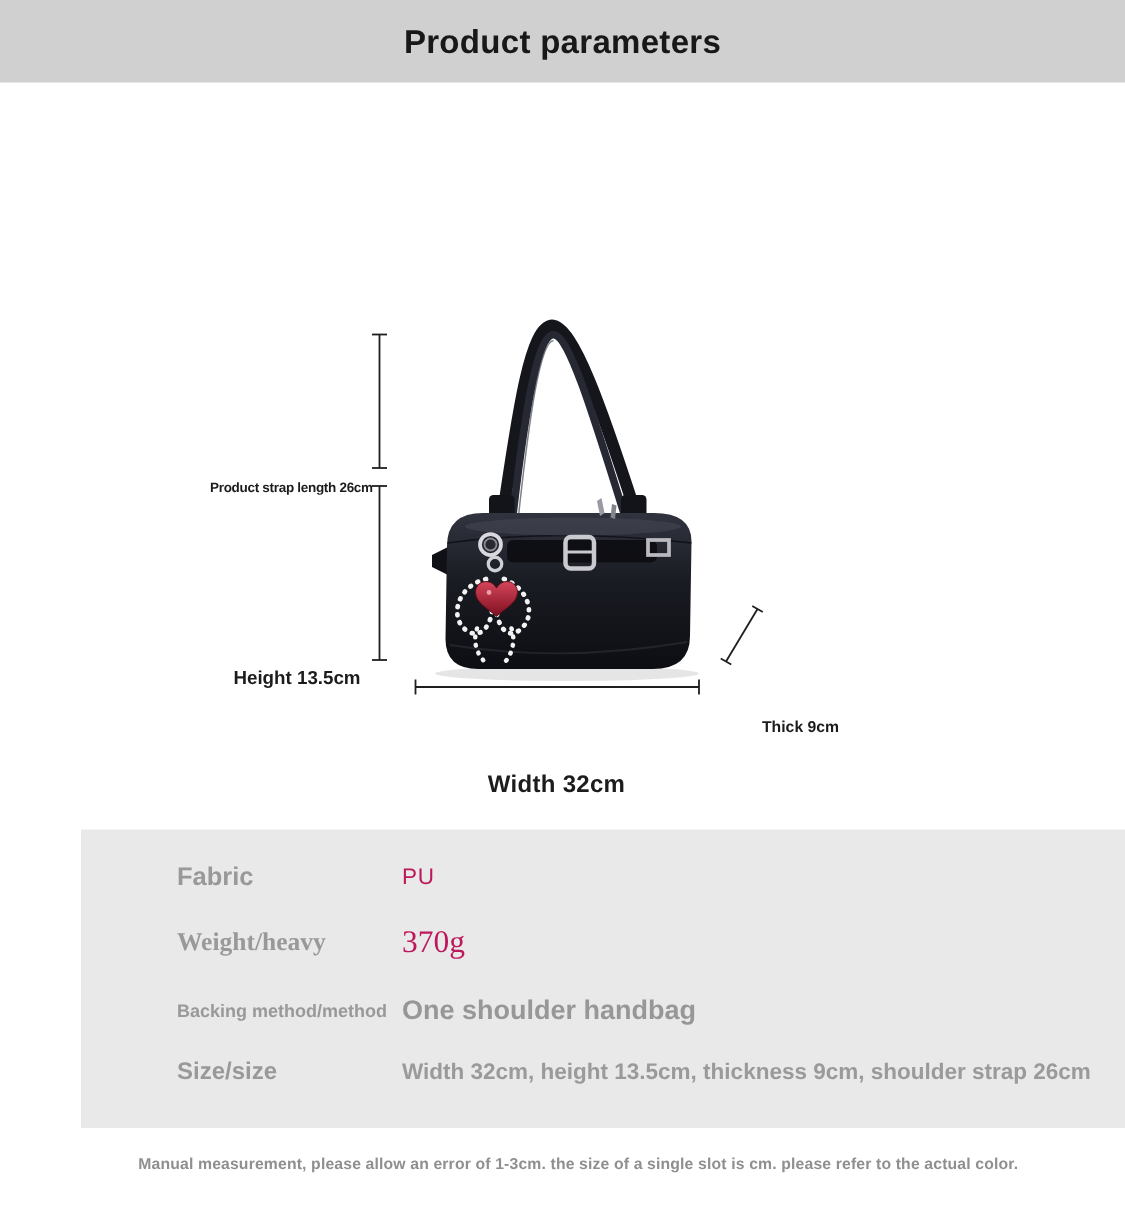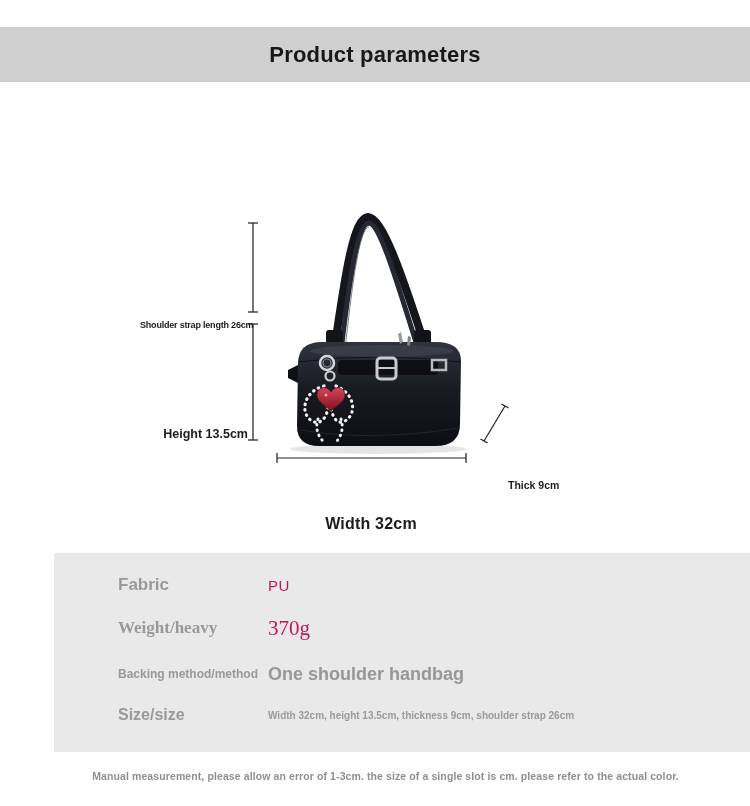--- a/index.html
+++ b/index.html
@@ -2,50 +2,50 @@
 <html><head>
 <meta charset="utf-8">
 <style>
   html,body{margin:0;padding:0;background:#fff;}
   body{width:750px;height:806px;position:relative;overflow:hidden;
        font-family:"Liberation Sans", sans-serif;-webkit-font-smoothing:antialiased;}
   .page{position:absolute;inset:0;background:#ffffff;}
 
   
   .header{position:absolute;left:0;top:0;width:750px;height:55px;background:#d0d0d0;
-          display:flex;align-items:center;justify-content:center;margin-top:27px;}
+          display:flex;align-items:center;justify-content:center;}
   .header .title{font-size:22px;font-weight:bold;color:#181818;letter-spacing:0.2px;}
 
   
   .figure{position:absolute;left:0;top:55px;width:750px;height:470px;}
   .figure svg{position:absolute;left:0;top:0;pointer-events:none;}
 
   .m-label{position:absolute;color:#1c1c1c;font-weight:bold;white-space:nowrap;}
   .lbl-shoulder{left:140px;top:265px;width:108px;text-align:right;font-size:9px;letter-spacing:-0.2px;}
-  .lbl-height{left:148px;top:372px;width:100px;text-align:right;font-size:12.5px;}
+  .lbl-height{left:148px;top:390px;width:100px;text-align:center;font-size:12.5px;}
   .lbl-thick{left:508px;top:424px;font-size:10.5px;}
   .lbl-width{left:271px;top:460px;width:200px;text-align:center;font-size:16px;letter-spacing:0.2px;}
 
   
   .specs{position:absolute;left:54px;top:553px;width:743px;height:199px;background:#e9e9e9;}
   .spec-row{position:absolute;left:0;width:643px;display:flex;align-items:center;}
   .spec-label{position:absolute;left:64px;color:#999999;font-weight:bold;}
   .spec-value{position:absolute;left:214px;color:#be185d;}
   .row-fabric{top:22px;height:20px;}
   .row-fabric .spec-label{font-size:17px;}
   .row-fabric .spec-value{font-size:15px;letter-spacing:0.5px;}
   .row-weight{top:65px;height:20px;font-family:Liberation Serif, serif;}
   .row-weight .spec-label{font-size:17px;}
   .row-weight .spec-value{font-size:21px;}
   .row-backing{top:109px;height:24px;}
   .row-backing .spec-label{font-size:12px;}
   .row-backing .spec-value{font-size:18px;font-weight:bold;color:#979797;text-align:center;}
   .row-size{top:149px;height:26px;}
   .row-size .spec-label{font-size:16px;}
-  .row-size .spec-value{font-size:10px;font-weight:600;color:#9a9a9a;}
+  .row-size .spec-value{font-size:15px;font-weight:600;color:#9a9a9a;}
   .spec-label,.spec-value{top:50%;transform:translateY(-50%);white-space:nowrap;}
 
   
   .footer{position:absolute;left:0;top:766px;width:750px;text-align:center;}
   .footer .disclaimer{font-size:10.5px;font-weight:600;color:#8f8f8f;letter-spacing:0.1px;margin-left:21px;}
 </style>
 </head>
 <body>
 
 <div class="page">
@@ -128,21 +128,21 @@
           <line x1="466" y1="453" x2="466" y2="463"></line>
         </g>
         <g>
           <line x1="505" y1="406" x2="484" y2="441"></line>
           <line x1="501.5" y1="404" x2="508.5" y2="408"></line>
           <line x1="480.5" y1="439" x2="487.5" y2="443"></line>
         </g>
       </g>
     </svg>
 
-    <div class="m-label lbl-shoulder">Shoulder strap length 26cm</div>
+    <div class="m-label lbl-shoulder">Product strap length 26cm</div>
     <div class="m-label lbl-height">Height 13.5cm</div>
     <div class="m-label lbl-thick">Thick 9cm</div>
     <div class="m-label lbl-width">Width 32cm</div>
   </div>
 
   <div class="specs">
     <div class="spec-row row-fabric">
       <div class="spec-label">Fabric</div>
       <div class="spec-value">PU</div>
     </div>

